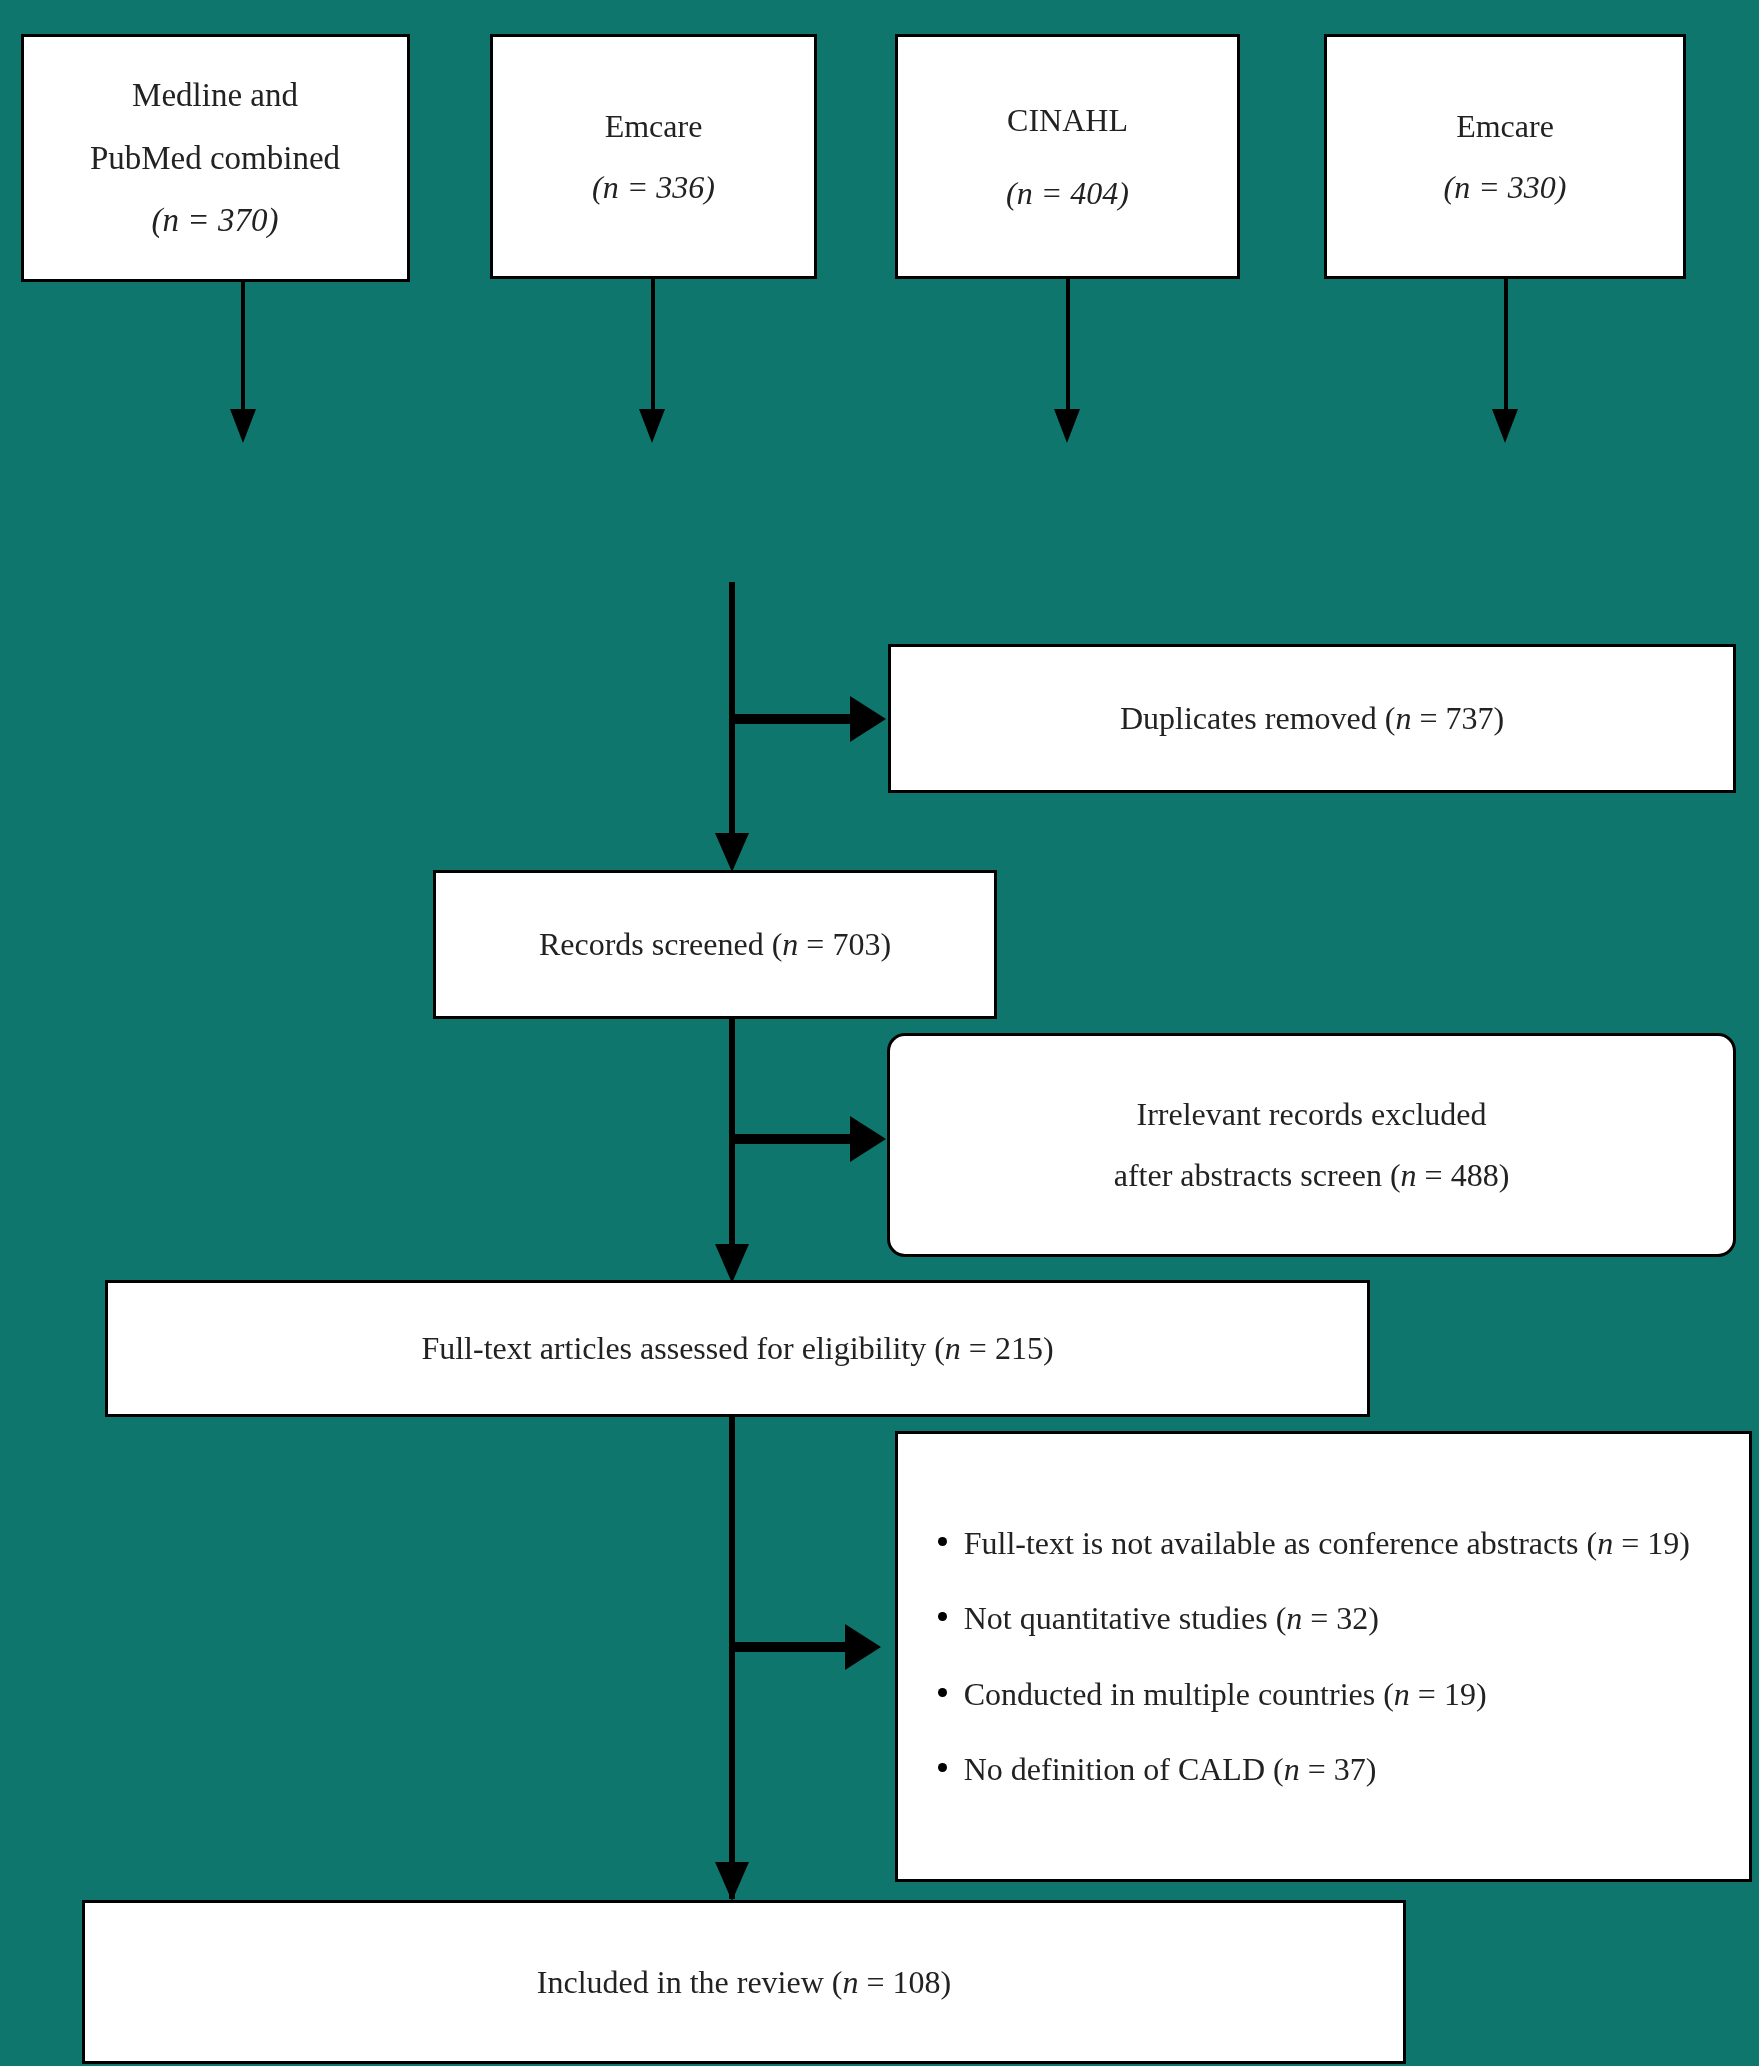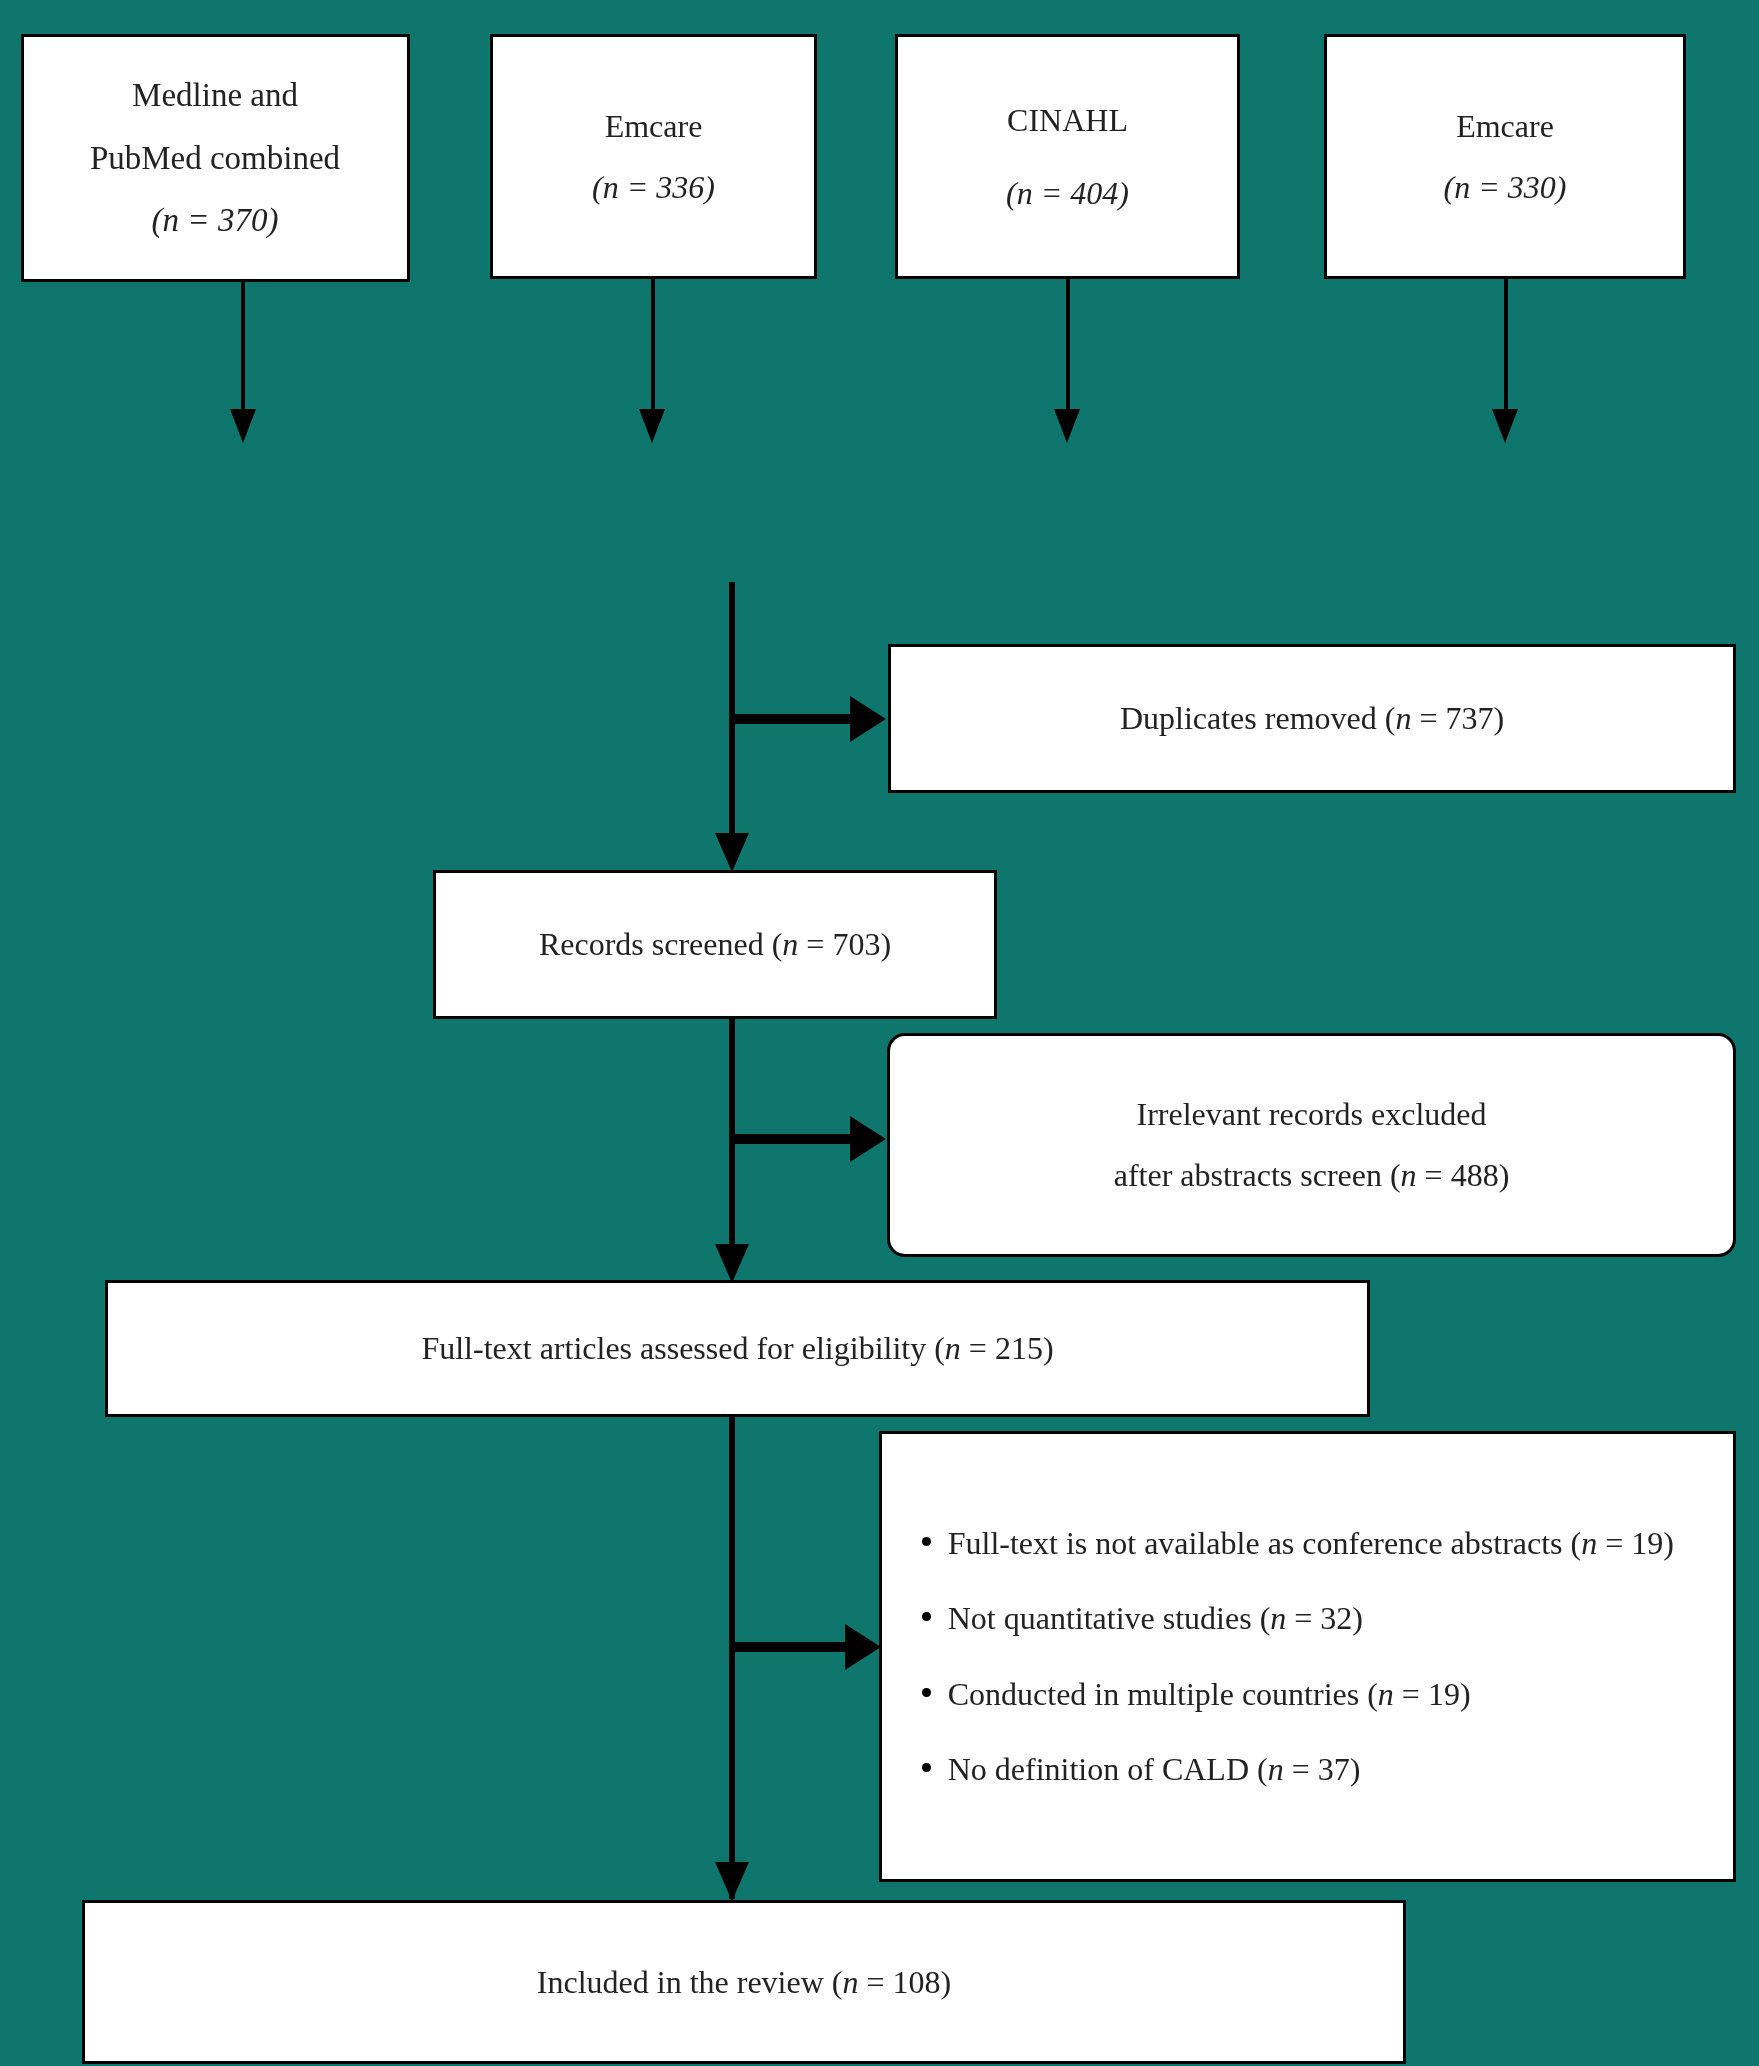--- a/index.html
+++ b/index.html
@@ -33,20 +33,21 @@
   }
   .node .ln {
     display: block;
     white-space: nowrap;
   }
   .node.list {
     align-items: flex-start;
     justify-content: center;
     text-align: left;
     padding: 0 20px 0 35px;
+    margin-left: 16px;
   }
   ul.bullets {
     margin: 0;
     padding: 0 0 0 26px;
     list-style: none;
     width: 100%;
   }
   ul.bullets li {
     position: relative;
     font-size: 32px;

